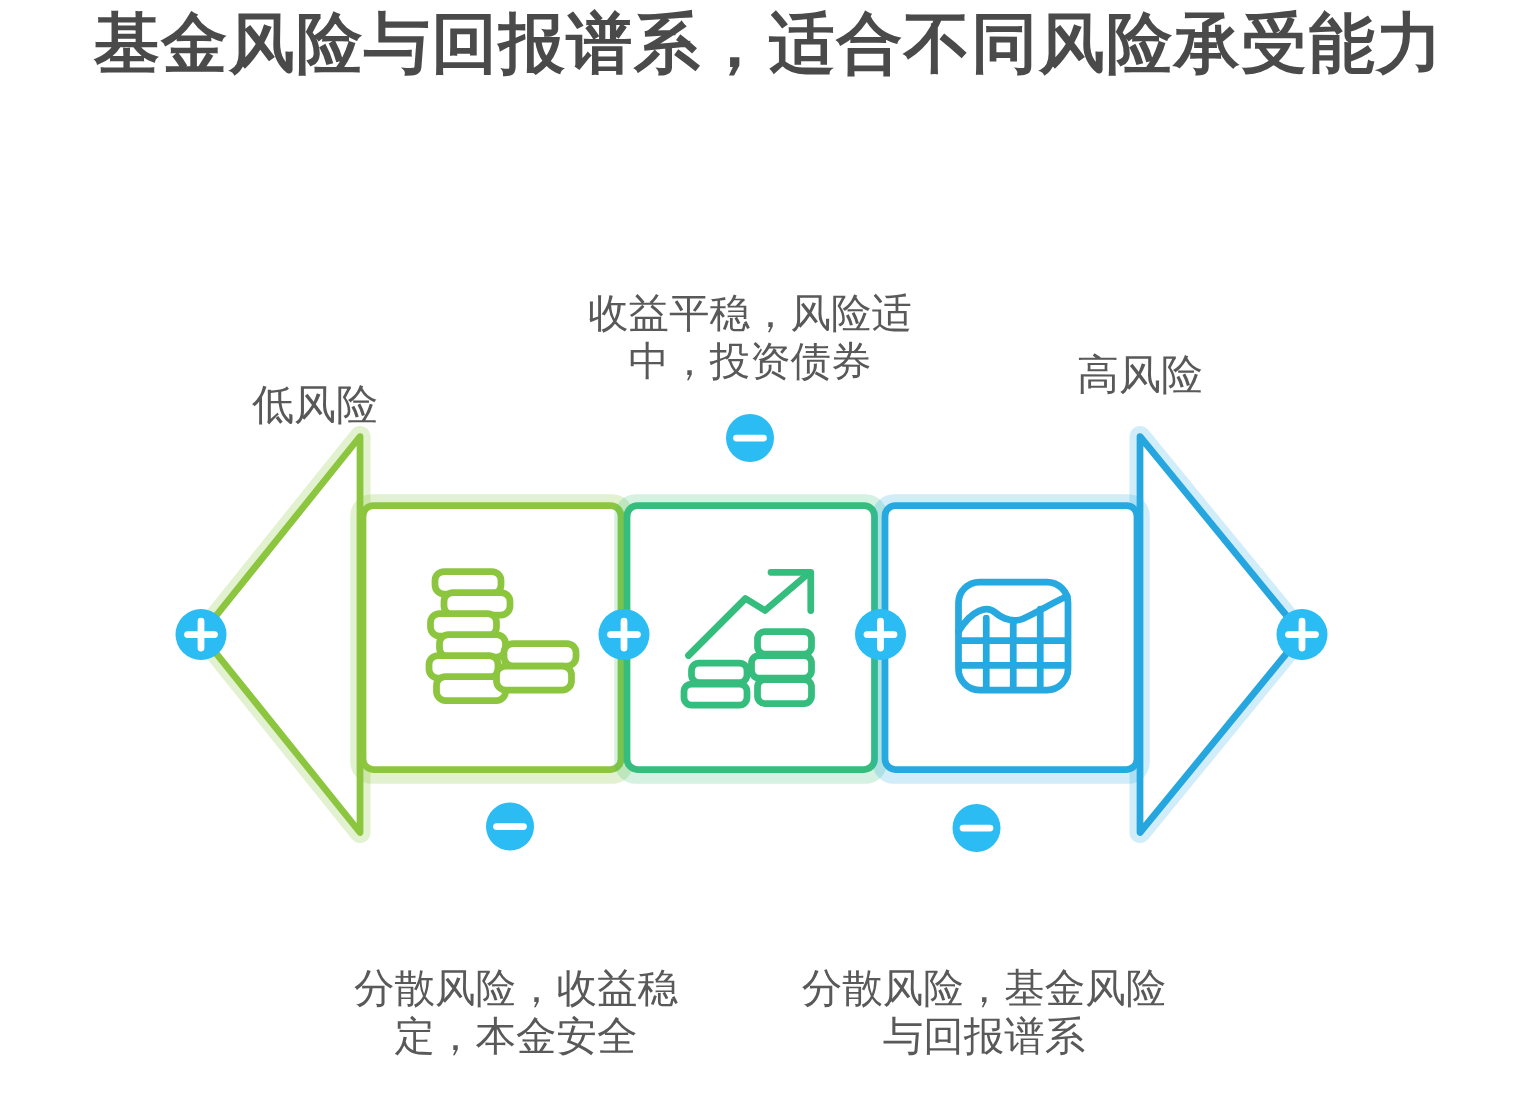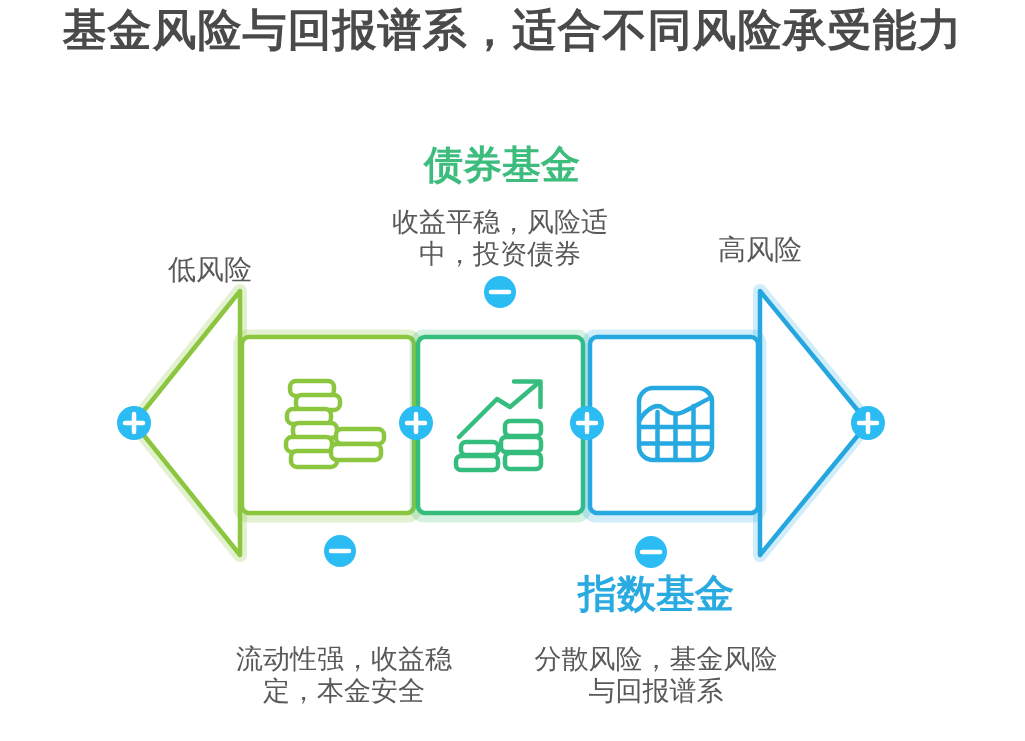--- a/index.html
+++ b/index.html
@@ -16,21 +16,21 @@
   .risk-label.high{left:660px;top:233px;}
 
   .fund-name{position:absolute;width:300px;text-align:center;
     font-size:39px;font-weight:bold;line-height:44px;}
   .fund-name.bond{left:352px;top:143px;color:#3DBD7D;}
   .fund-name.money{left:194px;top:572px;color:#8CC63F;}
   .fund-name.index{left:506px;top:572px;color:#29ABE2;}
 
   .fund-desc{position:absolute;text-align:center;font-size:27px;color:#595959;
     line-height:32px;word-break:normal;}
-  .fund-desc.bond{left:385px;top:206px;width:230px;}
+  .fund-desc.bond{left:385px;top:193px;width:230px;}
   .fund-desc.money{left:229px;top:643px;width:230px;}
   .fund-desc.index{left:530px;top:643px;width:252px;}
 
   svg{position:absolute;left:0;top:0;}
 </style>
 </head>
 <body>
 
 <div class="canvas">
 
@@ -126,20 +126,18 @@
       <g>
         <circle cx="651" cy="552" r="16" fill="#2ABCF2"></circle>
         <line x1="642" y1="552" x2="660" y2="552" stroke="#ffffff" stroke-width="4.5"></line>
       </g>
     </g>
   </svg>
 
   <div class="risk-label low">低风险</div>
   <div class="risk-label high">高风险</div>
 
-  <div class="fund-name bond">债券基金</div>
   <div class="fund-desc bond">收益平稳，风险适中，投资债券</div>
 
-  <div class="fund-desc money">流动性强，收益稳定，本金安全</div>
+  <div class="fund-desc money">分散风险，收益稳定，本金安全</div>
 
-  <div class="fund-name index">指数基金</div>
   <div class="fund-desc index">分散风险，基金风险与回报谱系</div>
 </div>
 
 </body></html>

